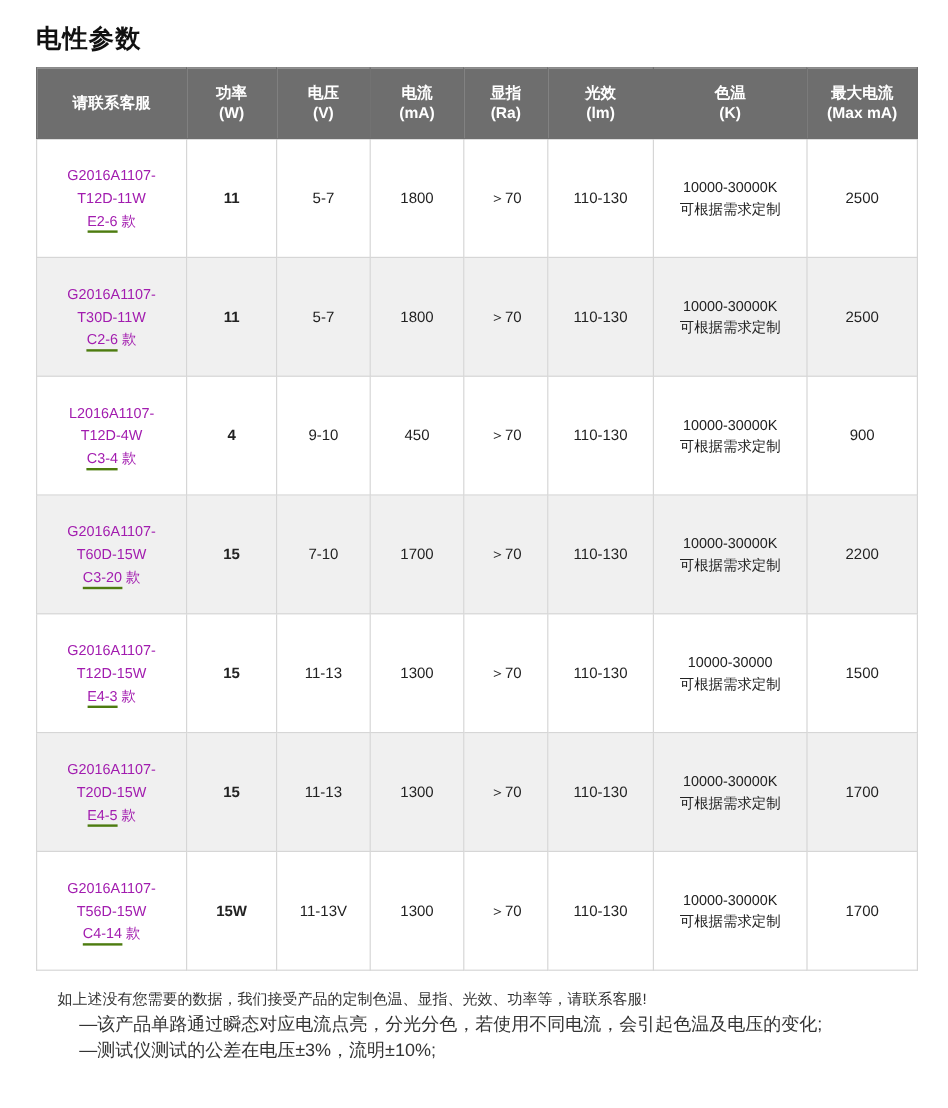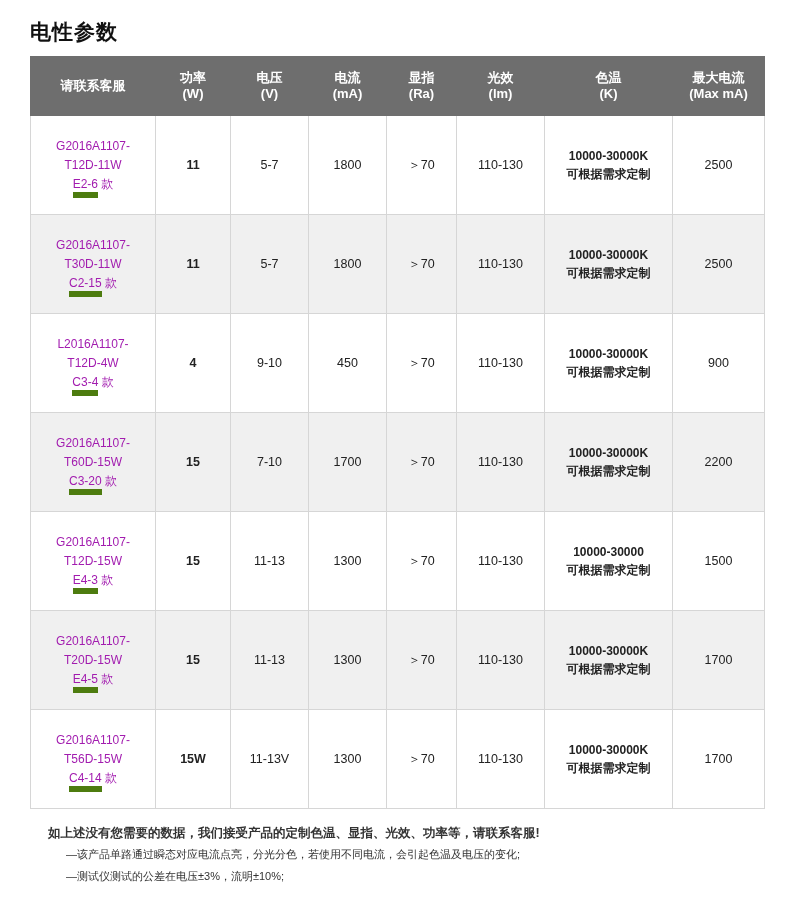--- a/index.html
+++ b/index.html
@@ -65,48 +65,46 @@
   tbody tr.shaded td {
     background: #f0f0f0;
   }
   .model {
     display: block;
     font-size: 12px;
     line-height: 19px;
     color: #a21caf;
   }
   .model .code-suffix {
-    border-bottom: 6px solid #4d7c0f;
+    border-bottom: 2px solid #4d7c0f;
     padding-bottom: 1px;
   }
   td.power {
     font-weight: bold;
     font-size: 13px;
   }
   .cct-line {
     display: block;
     font-size: 12px;
     line-height: 18px;
-    font-weight: bold;
   }
   .note-line {
     font-size: 12.5px;
     color: #333;
     margin: 14px 0 0 20px;
     line-height: 20px;
-    font-weight: bold;
   }
   .tips-title {
     font-size: 15px;
     font-weight: bold;
     color: #1a1a1a;
     margin: 20px 0 6px 18px;
   }
   .tips-item {
-    font-size: 11px;
+    font-size: 15px;
     color: #333;
     line-height: 22px;
     margin-left: 38px;
   }
 </style>
 </head>
 <body>
 
 <div class="page">
 
@@ -175,21 +173,21 @@
           <span class="cct-line">10000-30000K</span>
           <span class="cct-line">可根据需求定制</span>
         </td>
         <td>2500</td>
       </tr>
 
       <tr class="shaded">
         <td>
           <span class="model">G2016A1107-</span>
           <span class="model">T30D-11W</span>
-          <span class="model"><span class="code-suffix">C2-15</span><span> 款</span></span>
+          <span class="model"><span class="code-suffix">C2-6</span><span> 款</span></span>
         </td>
         <td class="power">11</td>
         <td>5-7</td>
         <td>1800</td>
         <td>＞70</td>
         <td>110-130</td>
         <td>
           <span class="cct-line">10000-30000K</span>
           <span class="cct-line">可根据需求定制</span>
         </td>

